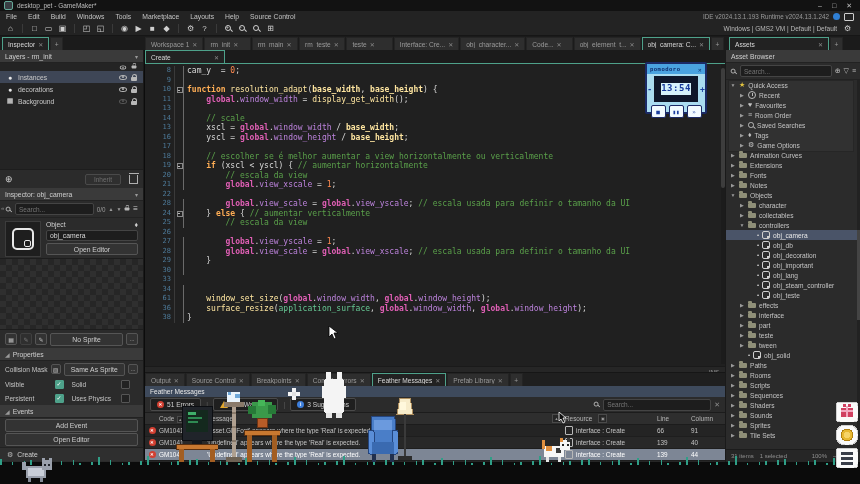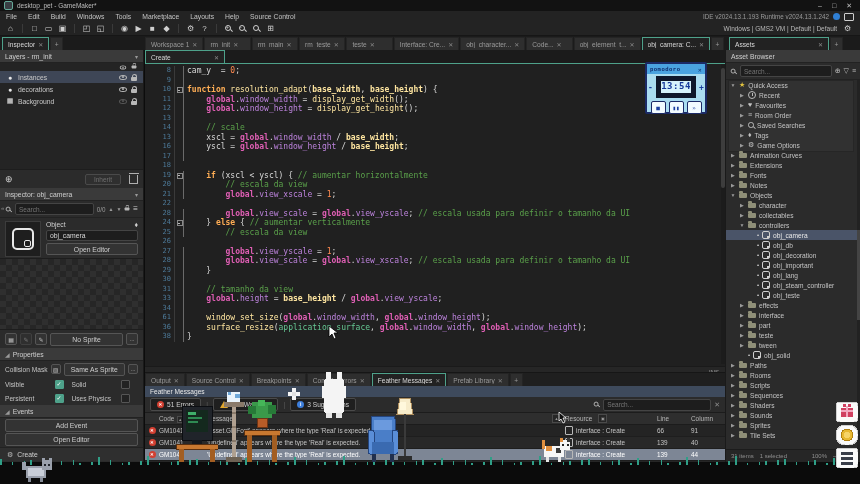--- a/index.html
+++ b/index.html
@@ -94,21 +94,21 @@
   .tok-c{color:#5aa04a;} .tok-n{color:#ff8a50;} .tok-a{color:#66c894;}
   .ed-status{height:9px;background:#262626;border-top:1px solid #1a1a1a;display:flex;align-items:center;justify-content:flex-end;padding:0 6px;color:#9a9a9a;font-size:6px;}
   .ed-scroll{position:absolute;right:0;top:0;width:4px;height:300px;background:#1c1c1c;}
   .ed-thumb{position:absolute;right:0;top:4px;width:4px;height:120px;background:#3d3d3d;border-radius:2px;}
   
   .pomodoro{left:645px;top:62px;width:62px;height:52px;background:#aadcf0;border:2px solid #1b2a66;border-radius:2px;box-sizing:border-box;font-family:"DejaVu Sans Mono","Liberation Mono",monospace;z-index:30;}
   .pomo-title{height:10px;background:#4aa3e0;display:flex;align-items:center;padding:0 3px;color:#0f2e6e;font-size:5.5px;font-weight:bold;letter-spacing:.5px;}
   .pomo-x{margin-left:auto;color:#0f2e6e;font-weight:bold;font-size:6px;}
   .pomo-mid{display:flex;align-items:center;justify-content:center;gap:2px;margin-top:2px;}
   .pomo-pm{width:8px;height:9px;color:#1b3fa0;font-weight:bold;font-size:8px;line-height:9px;text-align:center;}
-  .pomo-display{width:34px;height:12px;background:#d6f2fb;border:5px solid #0f172a;color:#16399a;font-weight:bold;font-size:9px;line-height:11px;text-align:center;letter-spacing:0.5px;}
+  .pomo-display{width:34px;height:12px;background:#d6f2fb;border:7px solid #0f172a;color:#16399a;font-weight:bold;font-size:9px;line-height:11px;text-align:center;letter-spacing:0.5px;}
   .pomo-btns{display:flex;justify-content:center;gap:3px;margin-top:3px;}
   .pomo-btn{width:13px;height:11px;background:#f2fbff;border:1px solid #1b2a66;border-radius:2px;color:#1b3fa0;font-size:6px;display:flex;align-items:center;justify-content:center;}
   
   .bottom-panel{left:145px;top:372px;width:580px;height:90px;background:#262626;box-sizing:border-box;border-top:1px solid #161616;}
   .bp-tabs{height:13px;background:#1f1f1f;display:flex;align-items:flex-end;}
   .bp-sub{height:11px;background:#3e4a5c;display:flex;align-items:center;padding:0 5px;color:#e8e8e8;font-size:6.6px;}
   .bp-summary{height:15px;display:flex;align-items:center;gap:5px;padding:0 5px;background:#2b2b2b;}
   .cbox{display:flex;align-items:center;gap:3px;border:1px solid #4a4a4a;background:#1f1f1f;border-radius:2px;height:11px;padding:0 6px;color:#cfcfcf;font-size:6.6px;}
   .err-ico{width:7px;height:7px;border-radius:50%;background:#d23f31;color:#fff;font-size:4.5px;line-height:7px;text-align:center;font-weight:bold;}
   .warn-ico{width:0;height:0;border-left:4px solid transparent;border-right:4px solid transparent;border-bottom:7px solid #e0a62e;position:relative;}
@@ -429,25 +429,20 @@
           <span class="ln">10</span>
           <span class="fold on"></span>
           <span class="codetxt"><span class="tok-k">function</span><span class="tok-w"> </span><span class="tok-f">resolution_adapt</span><span class="tok-w">(</span><span class="tok-s">base_width</span><span class="tok-w">, </span><span class="tok-s">base_height</span><span class="tok-w">) {</span></span>
         </div>
         <div class="cl">
           <span class="ln">11</span>
           <span class="fold"></span>
           <span class="codetxt"><span class="tok-w">    </span><span class="tok-g">global</span><span class="tok-w">.</span><span class="tok-p">window_width</span><span class="tok-w"> = </span><span class="tok-f">display_get_width</span><span class="tok-w">();</span></span>
         </div>
         <div class="cl">
-          <span class="ln">12</span>
-          <span class="fold"></span>
-          <span class="codetxt"><span class="tok-w">    </span><span class="tok-g">global</span><span class="tok-w">.</span><span class="tok-p">window_height</span><span class="tok-w"> = </span><span class="tok-f">display_get_height</span><span class="tok-w">();</span></span>
-        </div>
-        <div class="cl">
           <span class="ln">13</span>
           <span class="fold"></span>
           <span class="codetxt"></span>
         </div>
         <div class="cl">
           <span class="ln">14</span>
           <span class="fold"></span>
           <span class="codetxt"><span class="tok-w">    </span><span class="tok-c">// scale</span></span>
         </div>
         <div class="cl">
@@ -461,20 +456,21 @@
           <span class="codetxt"><span class="tok-w">    yscl = </span><span class="tok-g">global</span><span class="tok-w">.</span><span class="tok-p">window_height</span><span class="tok-w"> / </span><span class="tok-s">base_height</span><span class="tok-w">;</span></span>
         </div>
         <div class="cl">
           <span class="ln">17</span>
           <span class="fold"></span>
           <span class="codetxt"></span>
         </div>
         <div class="cl">
           <span class="ln">18</span>
           <span class="fold"></span>
+          <span class="codetxt"><span class="tok-w">    </span><span class="tok-c">// escolher se é melhor aumentar a view horizontalmente ou verticalmente</span></span>
         </div>
         <div class="cl">
           <span class="ln">19</span>
           <span class="fold on"></span>
           <span class="codetxt"><span class="tok-w">    </span><span class="tok-k">if</span><span class="tok-w"> (xscl &lt; yscl) { </span><span class="tok-c">// aumentar horizontalmente</span></span>
         </div>
         <div class="cl">
           <span class="ln">20</span>
           <span class="fold"></span>
           <span class="codetxt"><span class="tok-w">        </span><span class="tok-c">// escala da view</span></span>
@@ -521,28 +517,22 @@
           <span class="ln">29</span>
           <span class="fold"></span>
           <span class="codetxt"><span class="tok-w">    }</span></span>
         </div>
         <div class="cl">
           <span class="ln">30</span>
           <span class="fold"></span>
           <span class="codetxt"></span>
         </div>
         <div class="cl">
-          <span class="ln">31</span>
-          <span class="fold"></span>
-          <span class="codetxt"><span class="tok-w">    </span><span class="tok-c">// tamanho da view</span></span>
-        </div>
-        <div class="cl">
           <span class="ln">33</span>
           <span class="fold"></span>
-          <span class="codetxt"><span class="tok-w">    </span><span class="tok-g">global</span><span class="tok-w">.</span><span class="tok-p">height</span><span class="tok-w"> = </span><span class="tok-s">base_height</span><span class="tok-w"> / </span><span class="tok-g">global</span><span class="tok-w">.</span><span class="tok-p">view_yscale</span><span class="tok-w">;</span></span>
         </div>
         <div class="cl">
           <span class="ln">34</span>
           <span class="fold"></span>
           <span class="codetxt"></span>
         </div>
         <div class="cl">
           <span class="ln">61</span>
           <span class="fold"></span>
           <span class="codetxt"><span class="tok-w">    </span><span class="tok-f">window_set_size</span><span class="tok-w">(</span><span class="tok-g">global</span><span class="tok-w">.</span><span class="tok-p">window_width</span><span class="tok-w">, </span><span class="tok-g">global</span><span class="tok-w">.</span><span class="tok-p">window_height</span><span class="tok-w">);</span></span>

